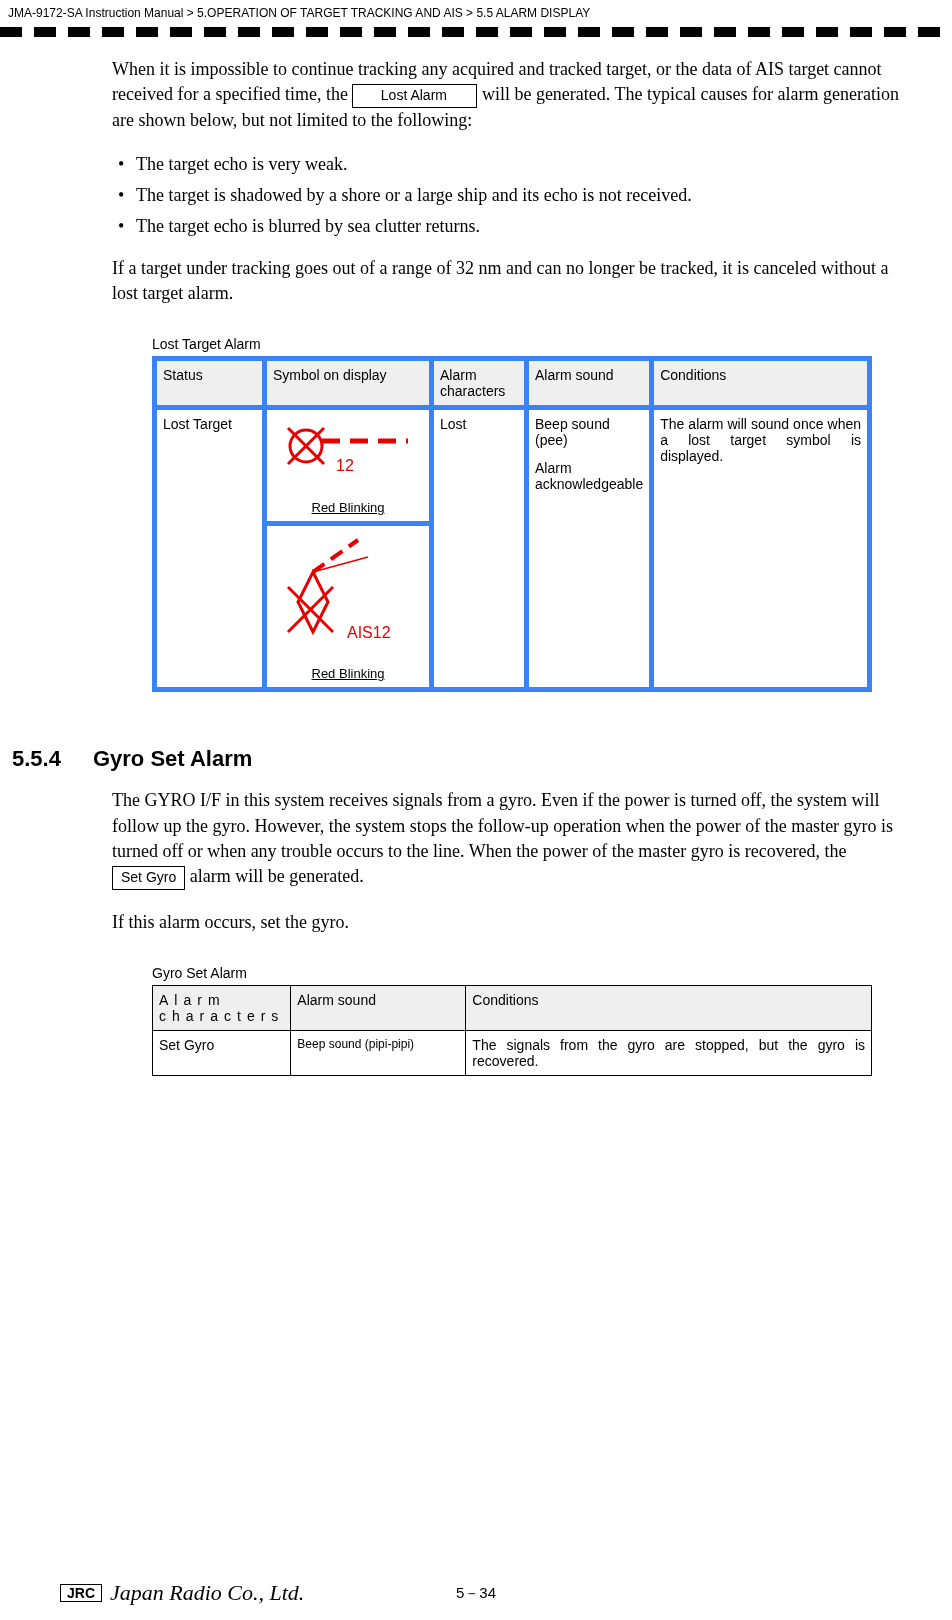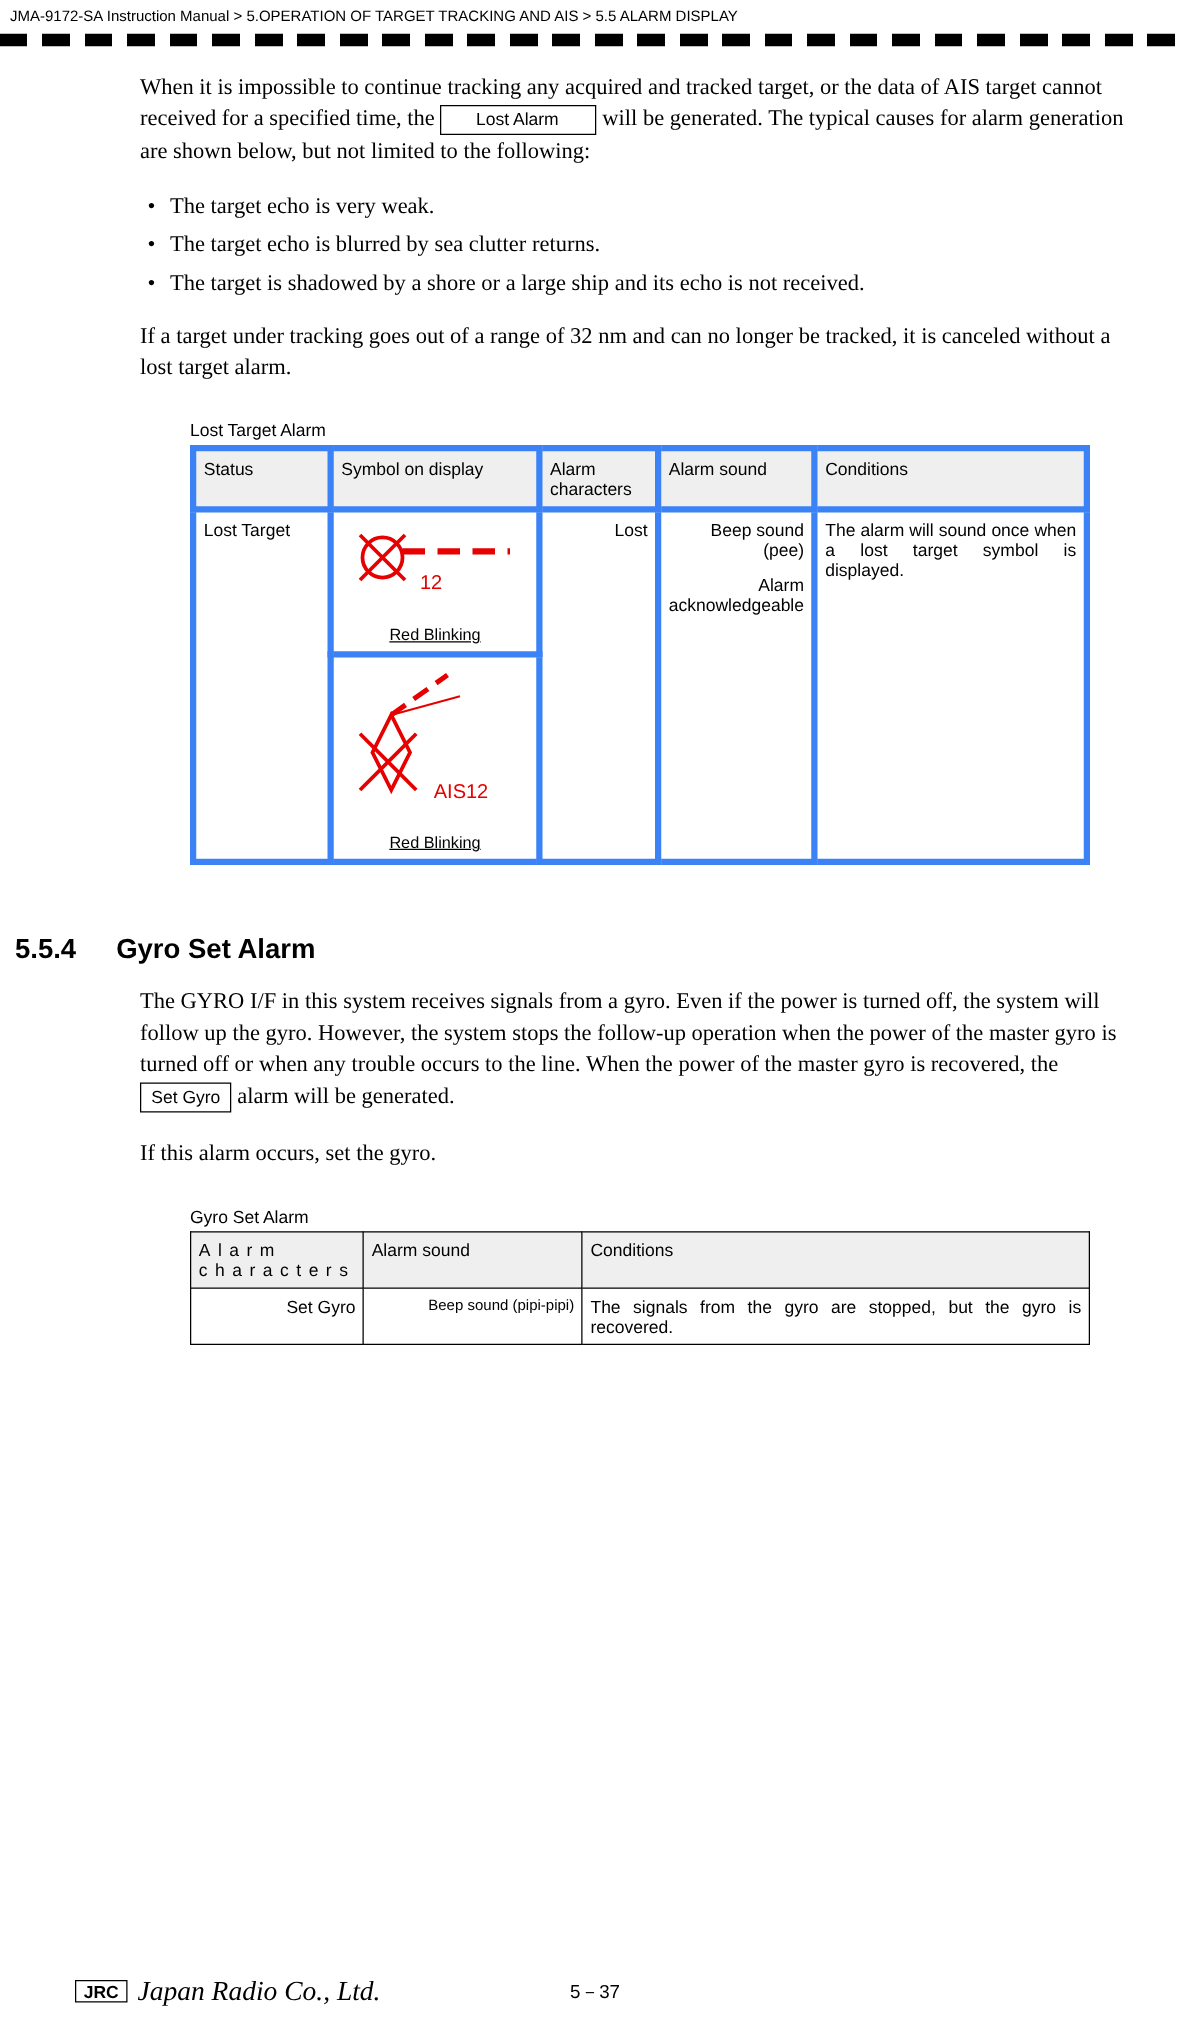--- a/index.html
+++ b/index.html
@@ -157,21 +157,21 @@
   margin-left: 8px;
   text-align: right;
 }
 .pagenum {
   font-family: Arial, sans-serif;
   font-size: 15px;
   position: absolute;
   left: 50%;
   transform: translateX(-50%);
 }
-.center-txt { text-align: right; }
+.center-txt { text-align: left; }
 .justify-txt { text-align: justify; }
 </style>
 </head>
 <body>
 
 <div class="header-bar">
   <span>JMA-9172-SA Instruction Manual</span>
   <span> &gt; </span>
   <span>5.OPERATION OF TARGET TRACKING AND AIS</span>
   <span> &gt; </span>
@@ -182,22 +182,22 @@
 <div class="content">
 
   <p class="intro-para">
     <span>When it is impossible to continue tracking any acquired and tracked target, or the data of AIS target cannot received for a specified time, the </span>
     <span class="lost-alarm-box">Lost Alarm</span>
     <span> will be generated. The typical causes for alarm generation are shown below, but not limited to the following:</span>
   </p>
 
   <ul class="bullets">
     <li>The target echo is very weak.</li>
+    <li>The target is shadowed by a shore or a large ship and its echo is not received.</li>
     <li>The target echo is blurred by sea clutter returns.</li>
-    <li>The target is shadowed by a shore or a large ship and its echo is not received.</li>
   </ul>
 
   <p class="para">If a target under tracking goes out of a range of 32 nm and can no longer be tracked, it is canceled without a lost target alarm.</p>
 
   <div class="table-caption">Lost Target Alarm</div>
   <table class="lost-table">
     <tbody>
         <tr>
       <th style="width:110px">Status</th>
       <th style="width:150px">Symbol on display</th>
@@ -272,14 +272,14 @@
       <td class="justify-txt">The signals from the gyro are stopped, but the gyro is recovered.</td>
     </tr>
   </tbody>
     </table>
 
 </div>
 
 <div class="footer">
   <span class="logo-box">JRC</span>
   <span class="company">Japan Radio Co., Ltd.</span>
-  <span class="pagenum">5－37</span>
+  <span class="pagenum">5－34</span>
 </div>
 
 </body></html>

